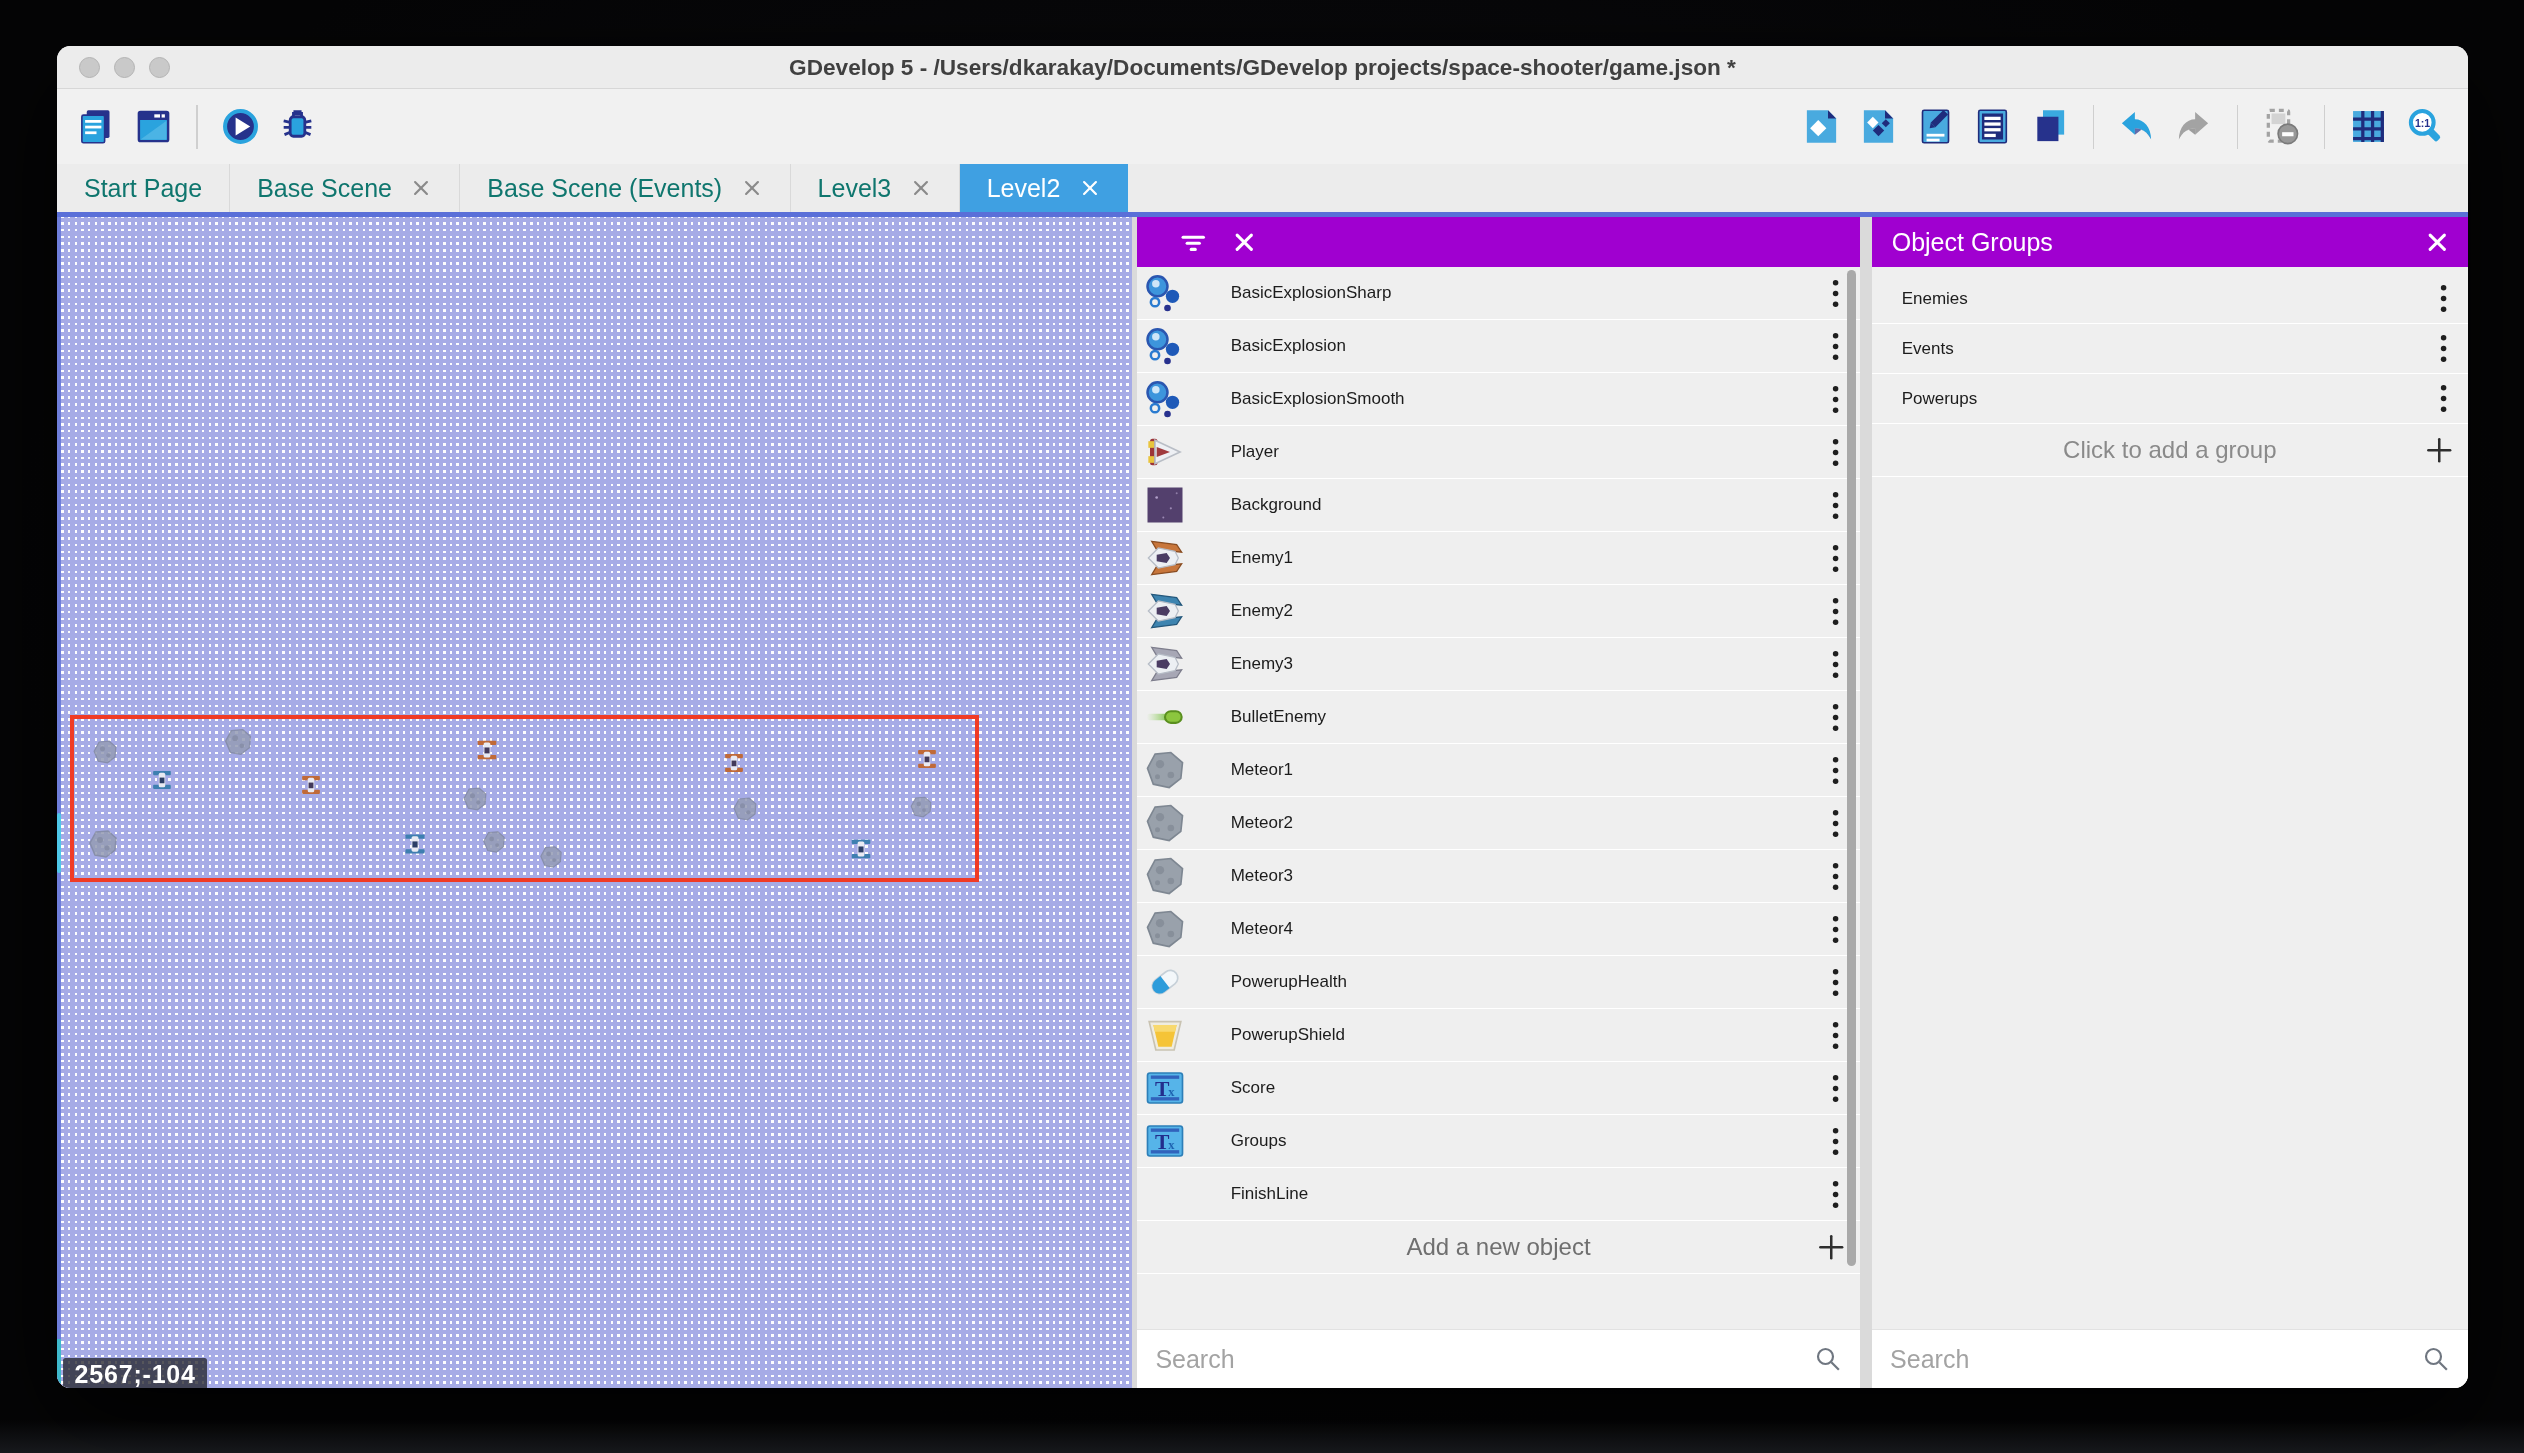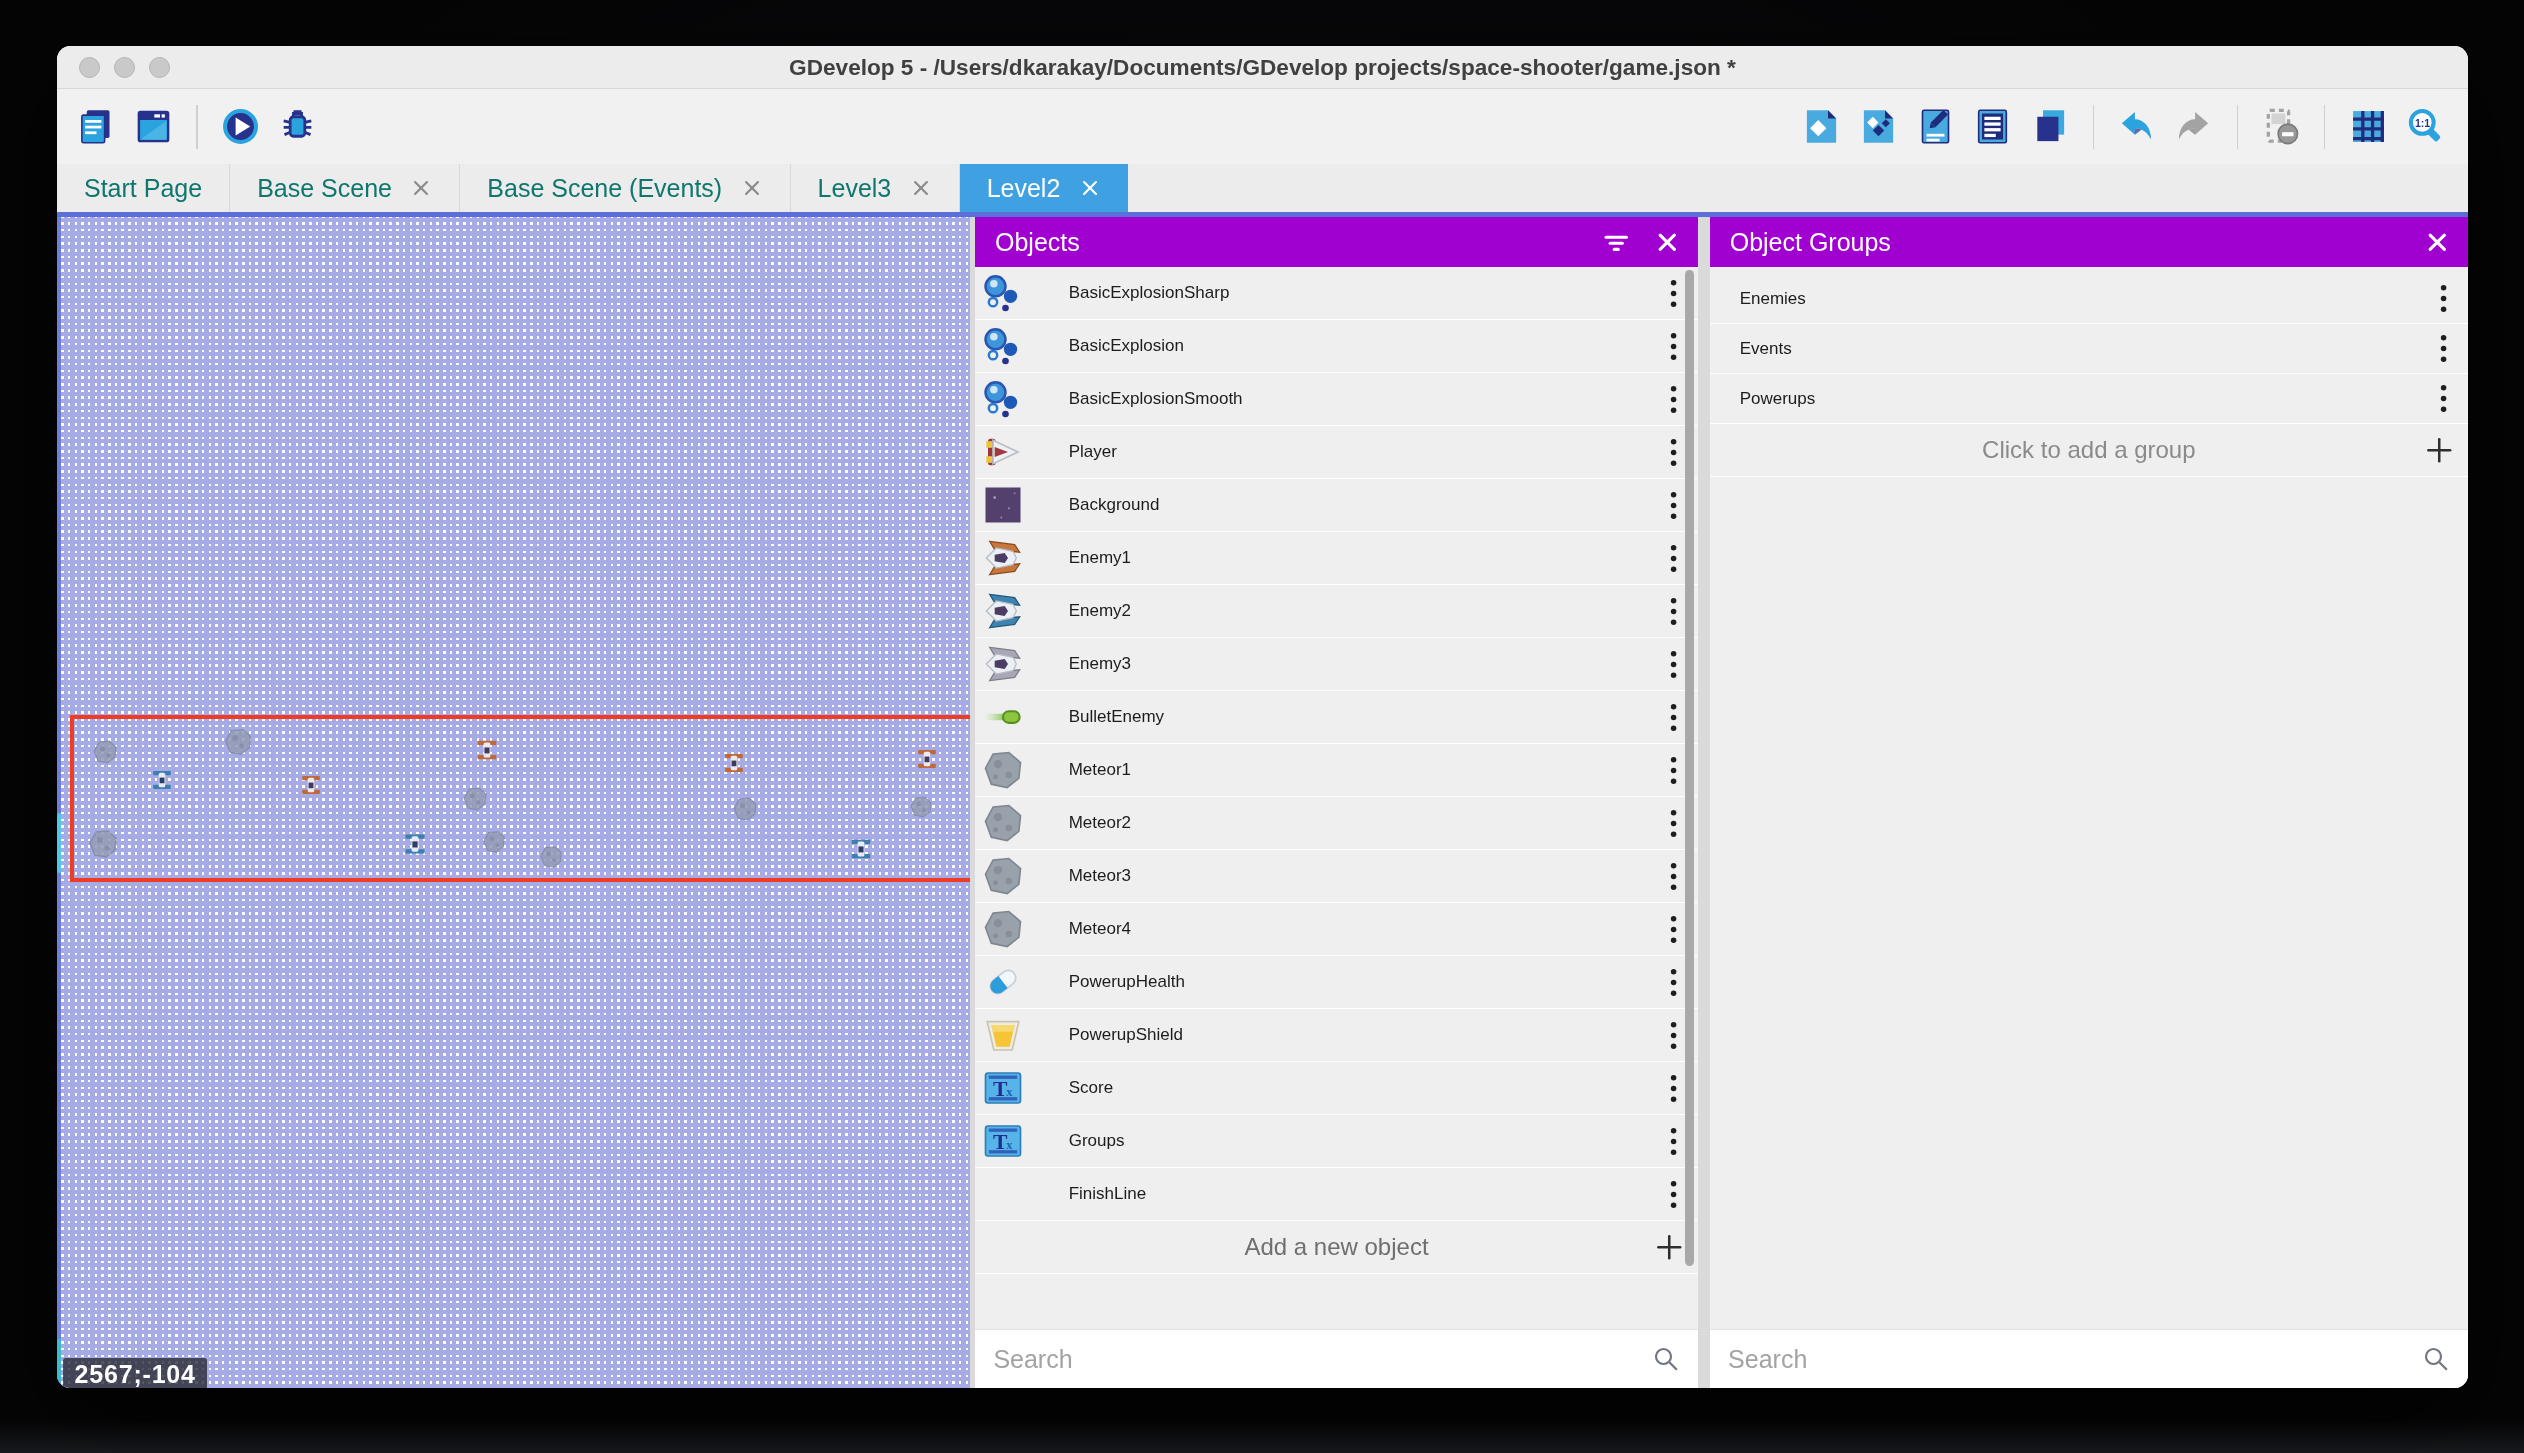--- a/index.html
+++ b/index.html
@@ -42,21 +42,21 @@
   .tab .closex { width:22px; height:22px; color:#8a8a8a; display:flex; }
   .tab .closex svg { width:22px; height:22px; }
   .tab.active { background:#3FA0E2; color:#fff; border-right:none; }
   .tab.active .closex { color:#fff; }
   .bluestrip { height:5px; flex:none; background:#5A6FD8; }
 
   
   .content { flex:1; display:flex; min-height:0; }
 
   
-  .canvas { position:relative; width:913px; flex:none; overflow:hidden;
+  .canvas { position:relative; width:1075px; flex:none; overflow:hidden;
      background-color:#f0f1f8;
      background-image:
        repeating-linear-gradient(0deg,  #a6abe6 0px, #a6abe6 4.2px, rgba(166,171,230,0) 4.2px, rgba(166,171,230,0) 6.7px),
        repeating-linear-gradient(90deg, #a6abe6 0px, #a6abe6 4.2px, rgba(255,255,255,.85) 4.2px, rgba(255,255,255,.85) 6.7px);
      cursor:crosshair; }
   .vtrack { position:absolute; left:0; top:0; bottom:0; width:4.2px; background:#6577d8; opacity:.85; }
   .vthumb { position:absolute; left:0; top:596px; width:4.2px; height:60px; background:#4EC7E8;
             border-radius:2.5px; }
   .vcorner{ position:absolute; left:0; top:1122px; width:4.2px; height:45px; background:#3FB9CC; }
   .selrect { position:absolute; border:4.2px solid #F03B25; }
@@ -386,21 +386,20 @@
               <path d="M8 3 L20 2 L28 9 L27 21 L18 28 L7 26 L2 14 Z" fill="#959CB4" stroke="#8289A0" stroke-width="1.5" opacity=".85"></path>
               <circle cx="12" cy="11" r="3" fill="#868DA6" opacity=".9"></circle>
               <circle cx="19" cy="19" r="2.5" fill="#868DA6" opacity=".9"></circle>
             </svg></div>
         </div>
 
       <div class="vdivider"></div>
 
       <div class="panel objects">
         <div class="phead">
-          <div class="ptitle">Objects</div>
           <div class="hicon">
             <svg viewBox="0 0 28 28" stroke="#fff" stroke-width="3" stroke-linecap="round" fill="none">
                 <line x1="4" y1="9" x2="24" y2="9"></line>
                 <line x1="8" y1="15" x2="20" y2="15"></line>
                 <line x1="12" y1="21" x2="16" y2="21"></line>
               </svg>
           </div>
           <div class="hicon">
             <svg viewBox="0 0 28 28" stroke="#fff" stroke-width="3" stroke-linecap="round">
                 <line x1="7" y1="7" x2="21" y2="21"></line>

